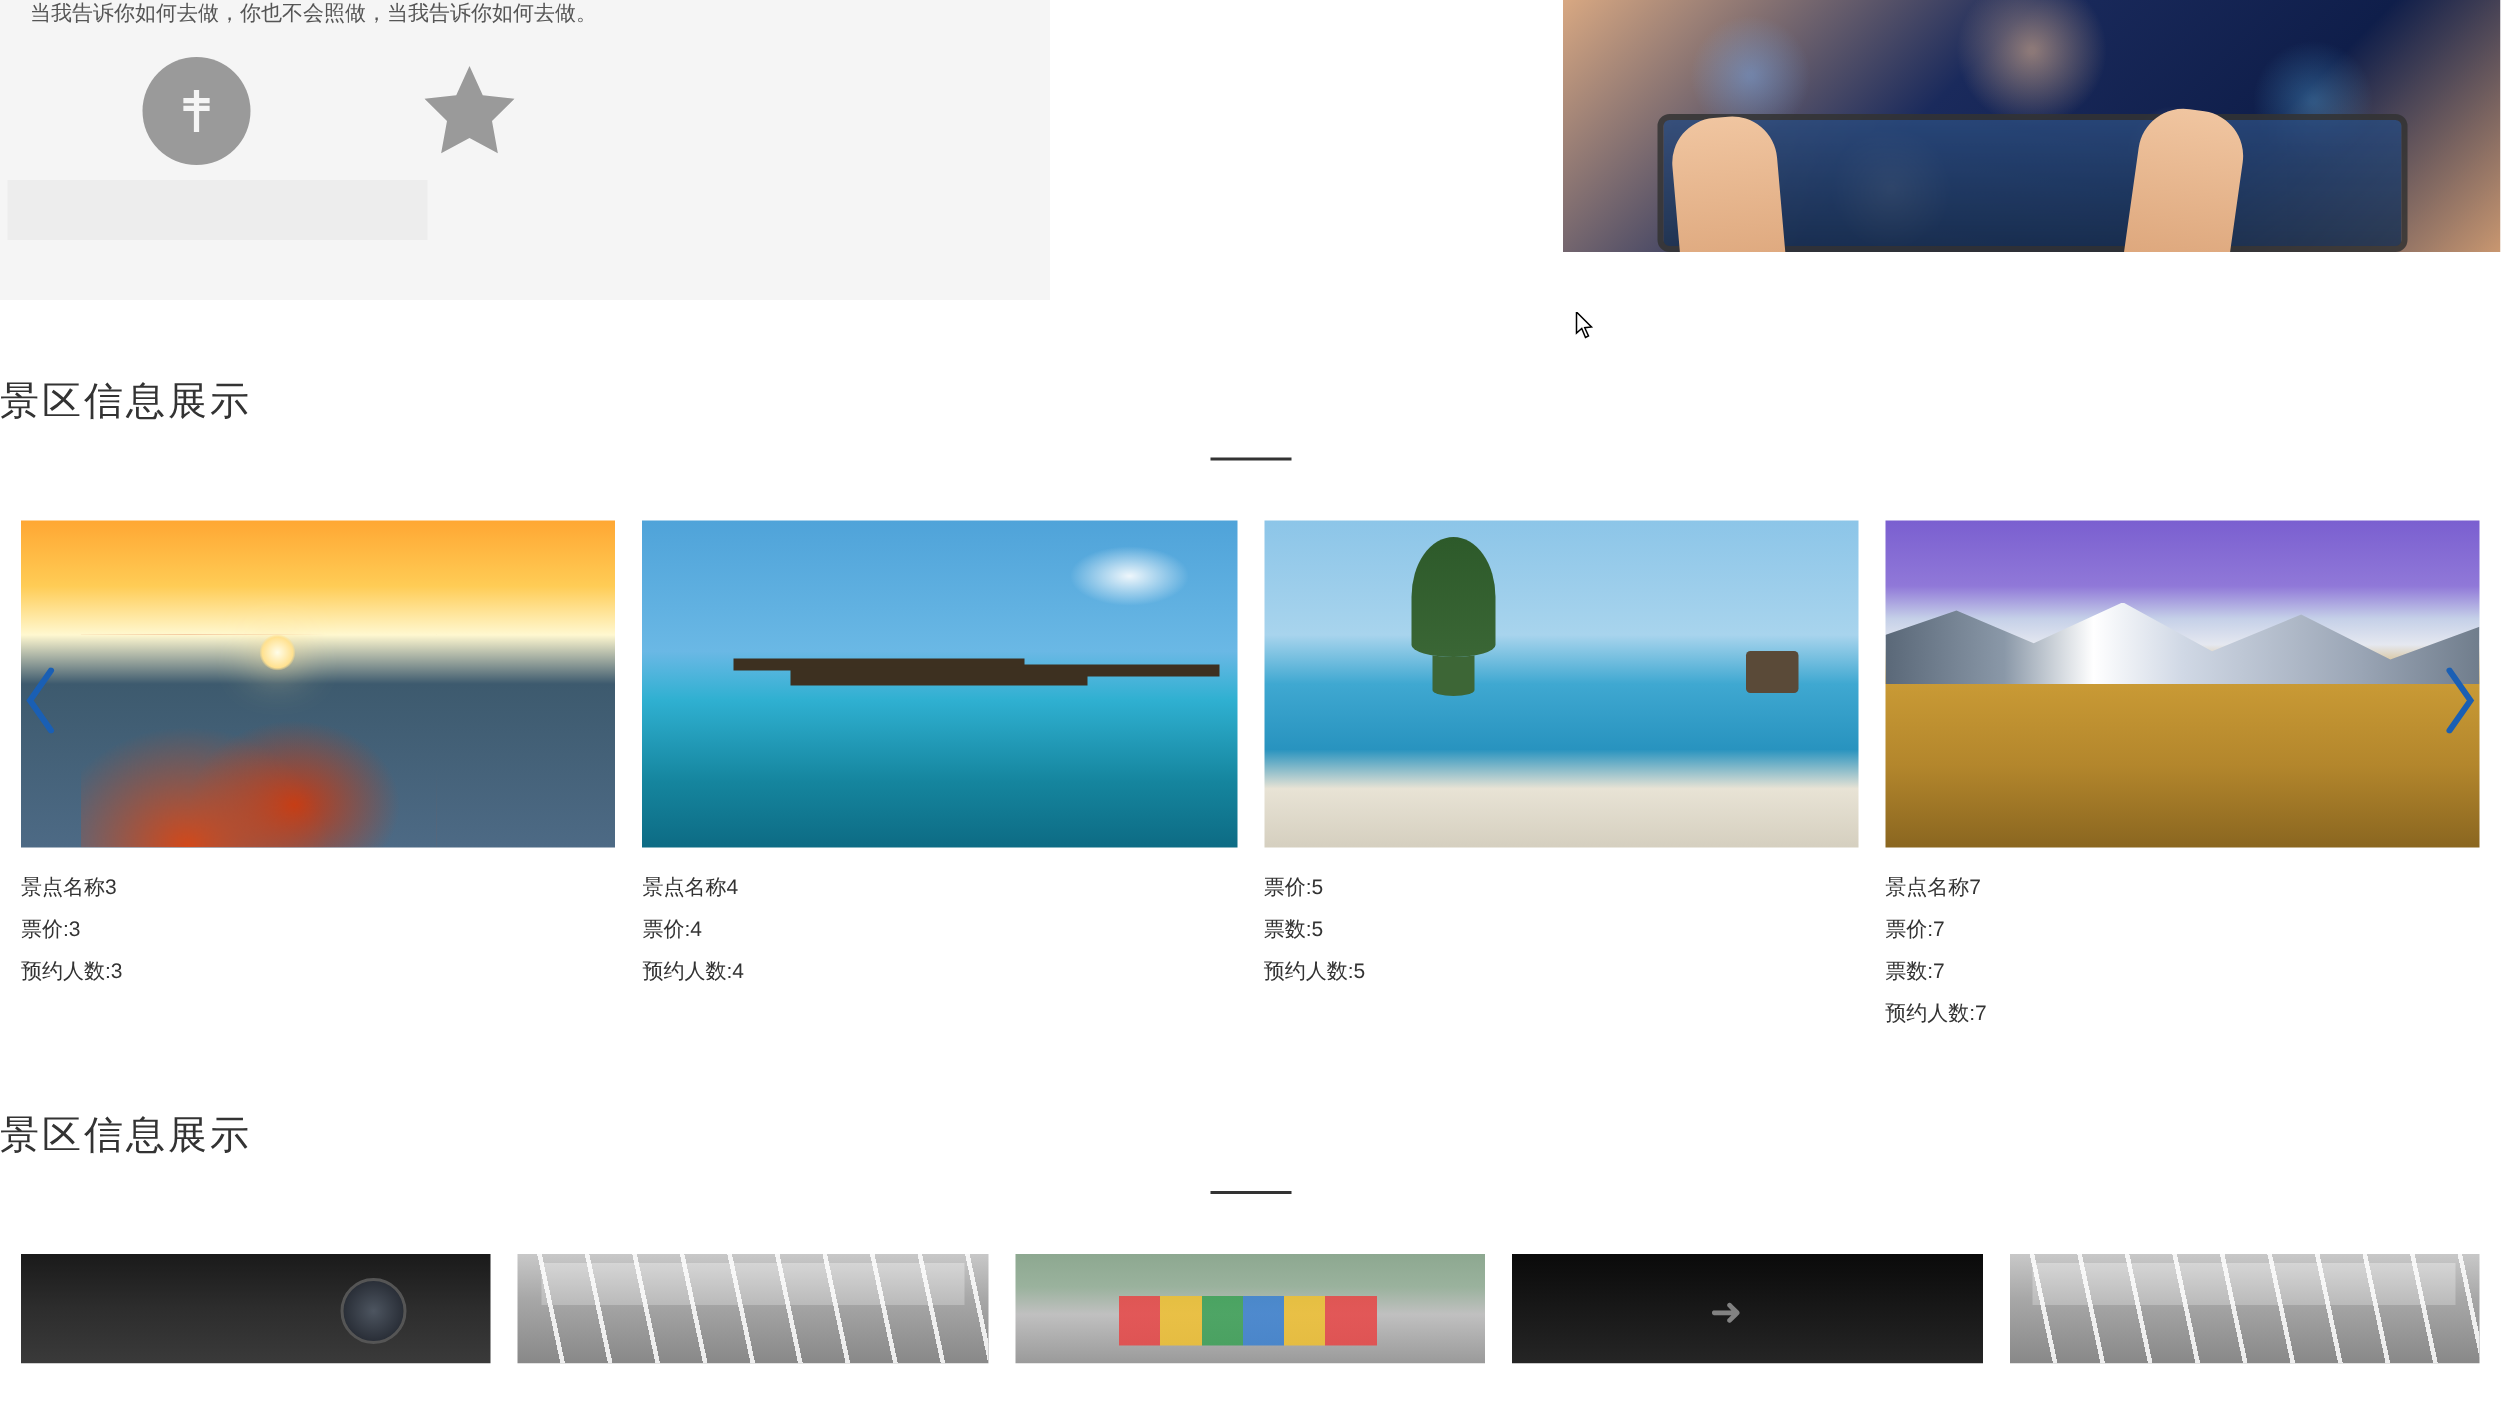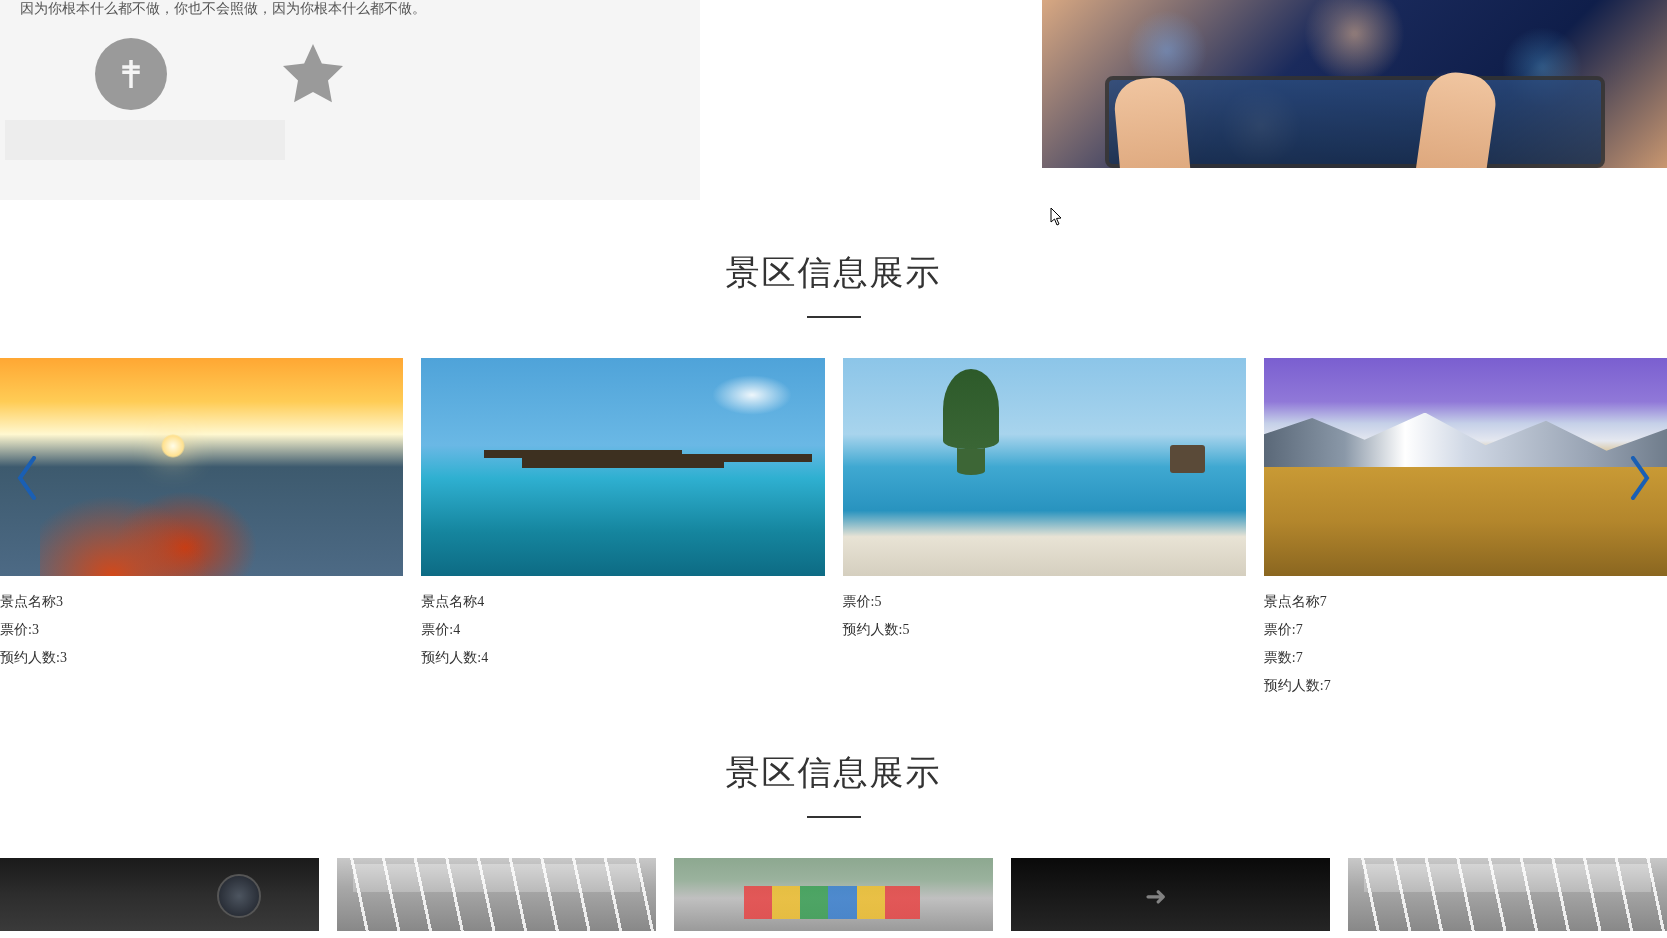--- a/index.html
+++ b/index.html
@@ -112,39 +112,37 @@
       transform: rotate(-5deg);
     }
     .finger.right {
       right: 28%;
       bottom: -15px;
       transform: rotate(8deg);
     }
     
     
     .section-title {
-      text-align: center;
-      font-size: 34px;
+      font-size: 26px;
       font-weight: 400;
       margin-top: 50px;
       color: #333;
       letter-spacing: 2px;
     }
     .title-underline {
       width: 54px;
       height: 2px;
       background: #333;
       margin: 20px auto 40px;
     }
     
     
     .carousel {
       position: relative;
-      padding: 0 0;
-      font-family: Liberation Serif, serif;
+      padding: 0 14px;
     }
     .carousel-track {
       display: flex;
       gap: 18px;
     }
     .card {
       flex: 1;
       min-width: 0;
     }
     .card-img {
@@ -360,21 +358,21 @@
       position: absolute;
       font-size: 14px;
       color: #000;
     }
   </style>
 </head>
 <body>
 
 <div class="top-area">
   <div class="top-left">
-    <p class="top-text">因为你根本什么都不做，你也不会照做，因为你根本什么都不做。</p>
+    <p class="top-text">当我告诉你如何去做，你也不会照做，当我告诉你如何去做。</p>
     <div class="icon-row">
       <div class="circle-icon">
         <svg viewBox="0 0 24 24">
             <path d="M11 4h2v3h4v2h-4v1h4v2h-4v8h-2v-8H7v-2h4V9H7V7h4V4z"></path>
           </svg>
       </div>
       <div class="star-icon">
         <svg viewBox="0 0 24 24">
             <path d="M12 2l2.95 6.5L22 9.3l-5 4.9 1.3 7.2L12 18l-6.3 3.4L7 14.2 2 9.3l7.05-.8L12 2z"></path>
           </svg>
@@ -425,20 +423,21 @@
       <div class="card-info">
         <p>景点名称4</p>
         <p>票价:4</p>
         <p>预约人数:4</p>
       </div>
     </div>
     <div class="card">
       <div class="card-img scenic-5"></div>
       <div class="card-info">
         <p>票价:5</p>
+        <p>票数:5</p>
         <p>预约人数:5</p>
       </div>
     </div>
     <div class="card">
       <div class="card-img scenic-7"></div>
       <div class="card-info">
         <p>景点名称7</p>
         <p>票价:7</p>
         <p>票数:7</p>
         <p>预约人数:7</p>

